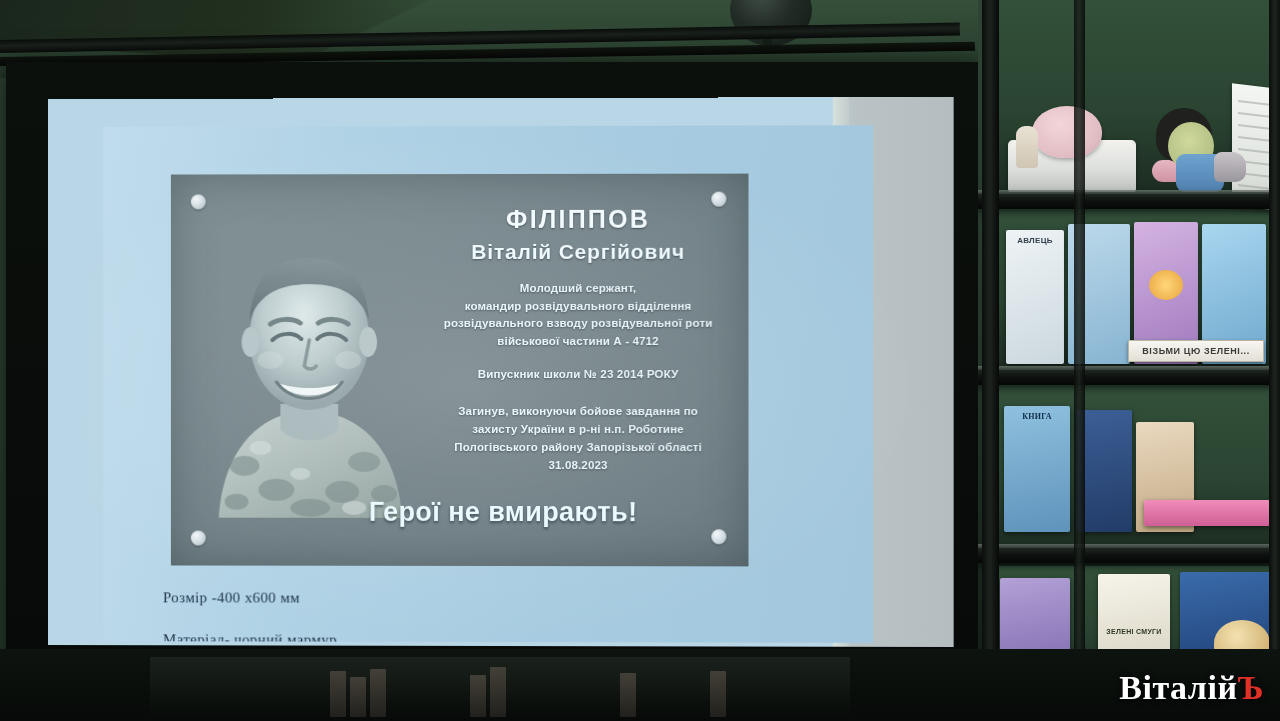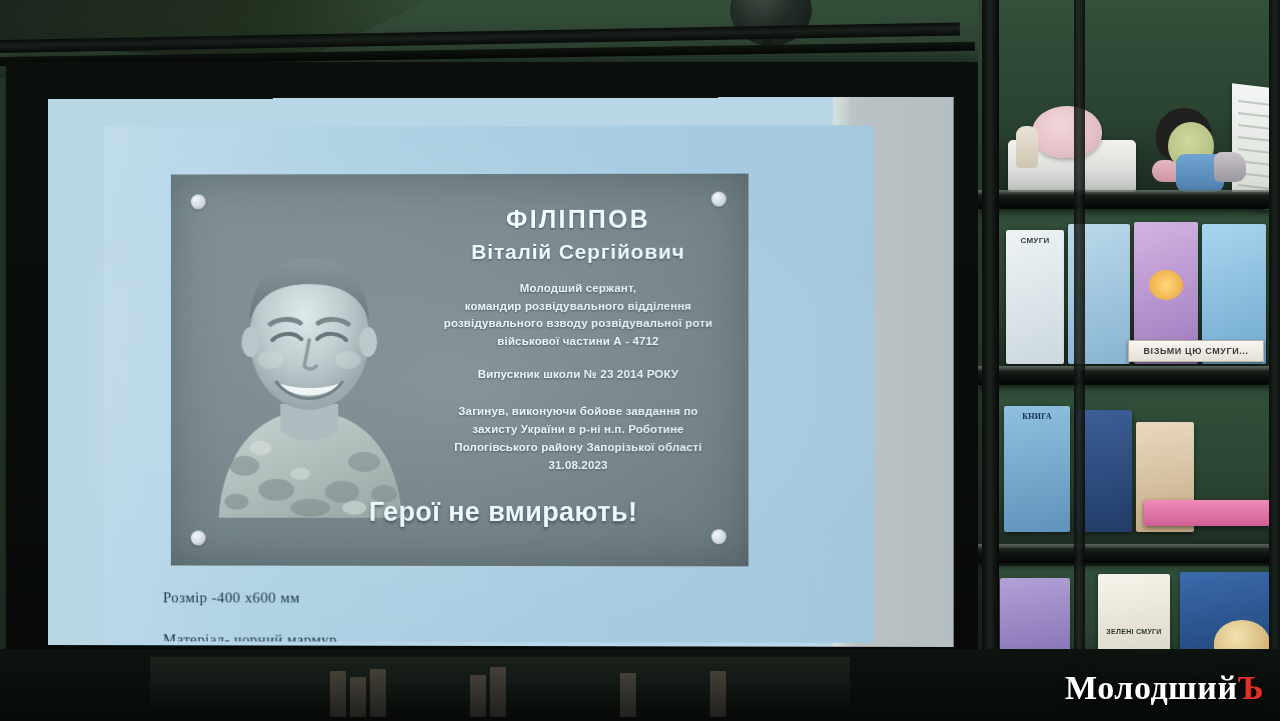--- a/index.html
+++ b/index.html
@@ -426,28 +426,28 @@
         <div class="doll-face"></div>
         <div class="doll-body"></div>
         <div class="doll-shoe"></div>
       </div>
     </div>
     <div class="shelf-board" style="top:192px;"></div>
     <div class="shelf-lip" style="top:190px;"></div>
 
     <div style="position:absolute;left:20px;top:216px;width:282px;height:150px;">
       <div class="book" style="left:8px;top:14px;width:58px;height:134px;background:linear-gradient(160deg,#eef3f5,#cbd8de);">
-        <div class="book-title" style="color:#33414d;">СМУГИ</div>
+        <div class="book-title" style="color:#33414d;">АВЛЕЦЬ</div>
       </div>
       <div class="book" style="left:70px;top:8px;width:62px;height:140px;background:linear-gradient(160deg,#bcd9ea,#87b4d2);"></div>
       <div class="book" style="left:136px;top:6px;width:64px;height:142px;background:linear-gradient(160deg,#d4b3e2,#9e79bd);">
         <div style="position:absolute;left:50%;top:34%;width:34px;height:30px;margin-left:-17px;border-radius:50%;background:radial-gradient(circle,#ffd77a,#e8a33c);"></div>
       </div>
       <div class="book" style="left:204px;top:8px;width:64px;height:140px;background:linear-gradient(160deg,#a8d6ef,#6fa8cd);"></div>
-      <div class="take-sign">ВІЗЬМИ ЦЮ СМУГИ...</div>
+      <div class="take-sign">ВІЗЬМИ ЦЮ ЗЕЛЕНІ...</div>
     </div>
     <div class="shelf-board" style="top:368px;"></div>
     <div class="shelf-lip" style="top:366px;"></div>
 
     <div style="position:absolute;left:18px;top:392px;width:284px;height:152px;">
       <div class="book" style="left:8px;top:14px;width:66px;height:126px;background:linear-gradient(170deg,#8fc0de,#5f93bb);">
         <div class="book-title" style="color:#0f2f49;font-family:Liberation Serif, serif;">КНИГА</div>
       </div>
       <div class="book" style="left:80px;top:18px;width:56px;height:122px;background:linear-gradient(170deg,#3c5f96,#223c68);"></div>
       <div class="book" style="left:140px;top:30px;width:58px;height:110px;background:linear-gradient(170deg,#ead9c0,#c2a984);"></div>
@@ -479,16 +479,16 @@
     <span class="clutter-book" style="left:180px;"></span>
     <span class="clutter-book" style="left:200px;height:40px;"></span>
     <span class="clutter-book" style="left:220px;height:48px;"></span>
     <span class="clutter-book" style="left:320px;height:42px;"></span>
     <span class="clutter-book" style="left:340px;height:50px;"></span>
     <span class="clutter-book" style="left:470px;height:44px;"></span>
     <span class="clutter-book" style="left:560px;height:46px;"></span>
   </div>
 
   <div class="watermark">
-    <span>Молодший</span><span class="hard">Ъ</span>
+    <span>Віталій</span><span class="hard">Ъ</span>
   </div>
 
 </div>
 
 </body></html>

